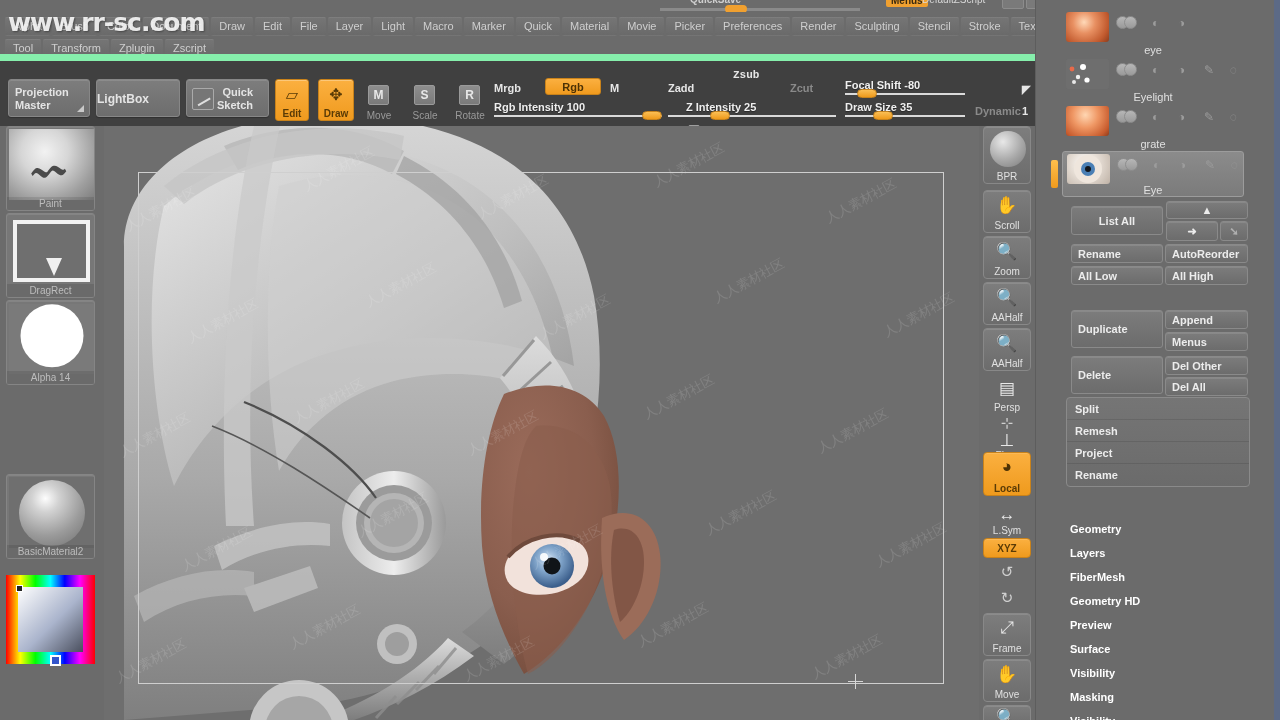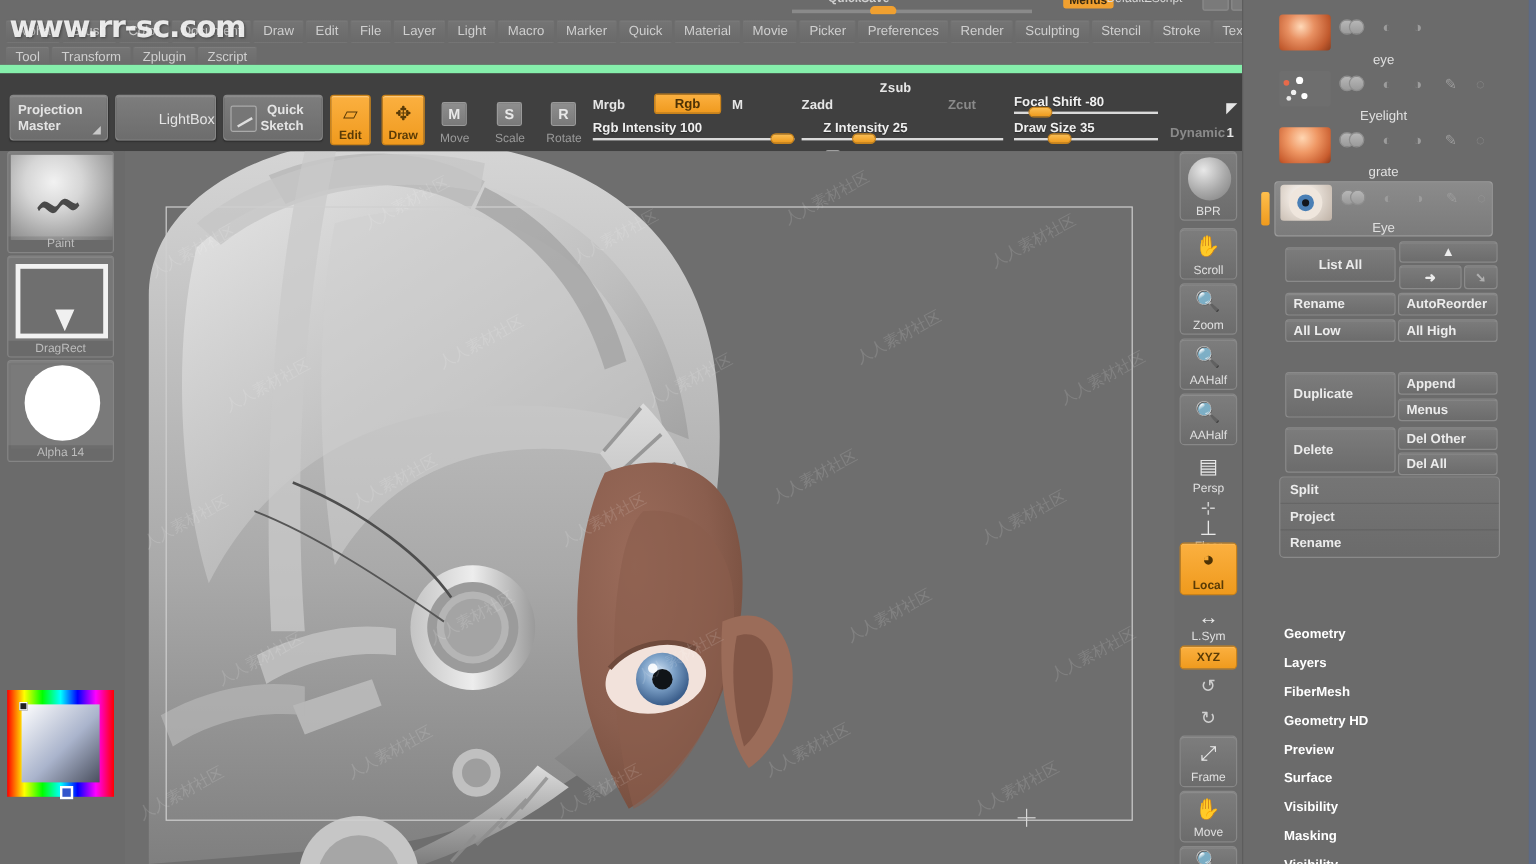--- a/index.html
+++ b/index.html
@@ -54,21 +54,21 @@
     background:linear-gradient(#7d7d7d,#6d6d6d);
     border:1px solid #878787; border-radius:3px;
     box-shadow:inset 0 1px 0 rgba(255,255,255,0.12), 0 1px 1px rgba(0,0,0,0.25);
     color:#e4e4e4;
   }
   .btn-proj{ position:absolute; left:8px; top:18px; width:82px; height:38px;
     font-size:11px; font-weight:bold; line-height:13px; padding:6px 0 0 6px;}
   .proj-tri{ position:absolute; right:5px; bottom:4px; width:0;height:0;
     border-left:7px solid transparent; border-bottom:7px solid #c9c9c9;}
   .btn-lb{ position:absolute; left:96px; top:18px; width:84px; height:38px;
-    font-size:12px; font-weight:normal; line-height:38px; text-align:right;}
+    font-size:12px; font-weight:bold; line-height:38px; text-align:left;}
   .btn-qs{ position:absolute; left:186px; top:18px; width:83px; height:38px;
     font-size:11px; font-weight:bold;text-align:right;}
   .qs-ico{ position:absolute; left:5px; top:8px; width:22px;height:22px;
     border:1px solid #aaa; border-radius:2px; background:#767676;}
   .qs-ico:after{ content:''; position:absolute; left:4px; top:12px; width:14px;height:1.5px;
     background:#dedede; transform:rotate(-30deg);}
   .qs-txt{ position:absolute; left:30px; top:6px; line-height:13px;}
   .btn-orange{
     background:linear-gradient(#fbb040,#f09a1e);
     border:1px solid #c9821a; border-radius:3px;
@@ -340,20 +340,26 @@
     </div>
 
     <div class="pal" style="top:174px; height:85px;">
       <div class="swatch-alpha">
         <div class="alpha-circ"></div>
       </div>
       <div class="pal-lbl">Alpha 14</div>
     </div>
 
 
+    <div class="pal" style="top:348px; height:85px;">
+      <div class="swatch-mat">
+        <div class="mat-sphere"></div>
+      </div>
+      <div class="pal-lbl">BasicMaterial2</div>
+    </div>
 
     <div class="colorpicker">
       <div class="cp-inner"></div>
       <div class="cp-mark"></div>
       <div class="cp-mark2"></div>
     </div>
 
   </div>
 
   <div class="canvas">
@@ -639,20 +645,21 @@
 
   <div class="tbtn" style="left:1071px; top:310px; width:92px; height:38px;">Duplicate</div>
   <div class="tbtn" style="left:1165px; top:310px; width:83px; height:19px;">Append</div>
   <div class="tbtn" style="left:1165px; top:332px; width:83px; height:19px;">Menus</div>
   <div class="tbtn" style="left:1071px; top:356px; width:92px; height:38px;">Delete</div>
   <div class="tbtn" style="left:1165px; top:356px; width:83px; height:19px;">Del Other</div>
   <div class="tbtn" style="left:1165px; top:377px; width:83px; height:19px;">Del All</div>
 
   <div class="sublist" id="ops-list" style="top:397px;">
       <div>Split</div>
+      <div>Remesh</div>
       <div>Project</div>
       <div>Rename</div>
     </div>
 
   <div id="palette-items">
       <div class="palitem" style="top: 523px;">Geometry</div>
       <div class="palitem" style="top: 547px;">Layers</div>
       <div class="palitem" style="top: 571px;">FiberMesh</div>
       <div class="palitem" style="top: 595px;">Geometry HD</div>
       <div class="palitem" style="top: 619px;">Preview</div>

